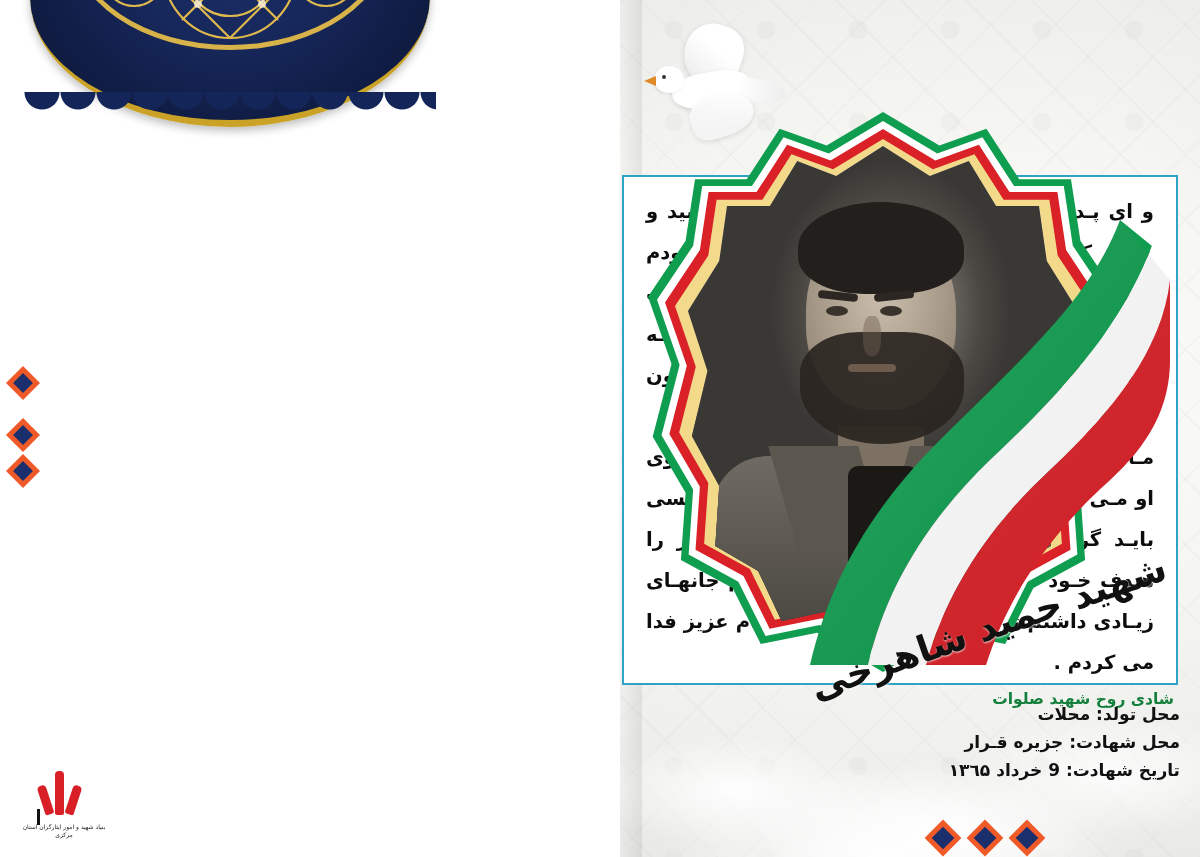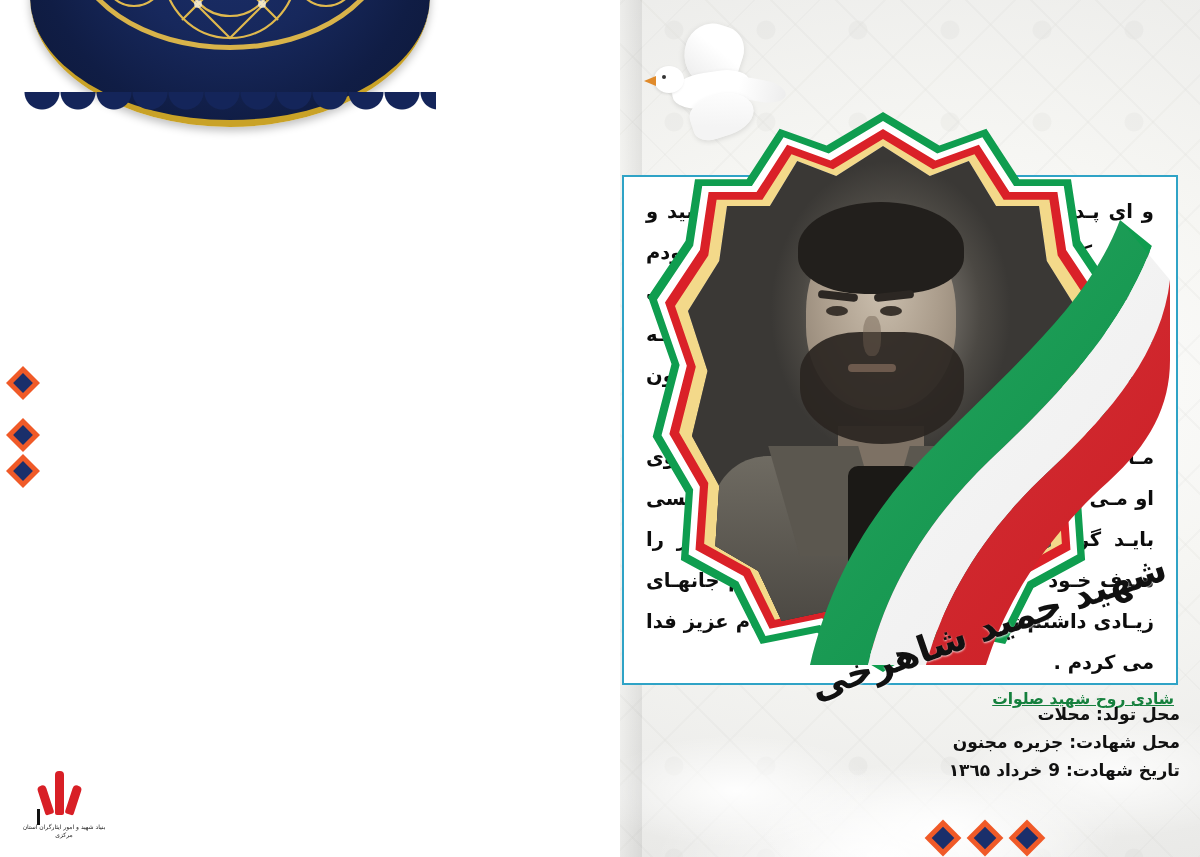--- a/index.html
+++ b/index.html
@@ -142,21 +142,20 @@
 
   
   .salawat {
     position: absolute;
     right: 26px;
     top: 690px;
     color: #15803d;
     font-size: 15.5px;
     font-weight: bold;
     direction: rtl;
-    text-decoration: underline;
   }
 
   
   .side-orn {
     position: absolute;
     left: 8px;
     width: 30px;
     height: 30px;
   }
   .side-orn i {
@@ -592,21 +591,21 @@
                L196 455 C218 386, 260 324, 318 272 C360 234, 380 196, 380 150 Z" fill="#da2128"></path>
       <path d="M330 10 C300 90, 230 150, 150 230 C80 300, 40 370, 20 455
                L196 455 C218 386, 260 324, 318 272 C360 234, 380 196, 380 150 L380 70 Z" fill="url(#gsh)" opacity="0.5"></path>
     </g>
   </svg>
 
   <div class="martyr-name">شهید حمید شاهرخی</div>
 
   <div class="info">
     <div class="row">محل تولد: محلات</div>
-    <div class="row">محل شهادت: جزیره مجنون</div>
+    <div class="row">محل شهادت: جزیره قـرار</div>
     <div class="row">تاریخ شهادت: 9 خرداد ۱۳٦۵</div>
   </div>
 
   <div class="bot-orn-row">
     <div class="bot-orn">
         <i></i>
       </div>
     <div class="bot-orn">
         <i></i>
       </div>

